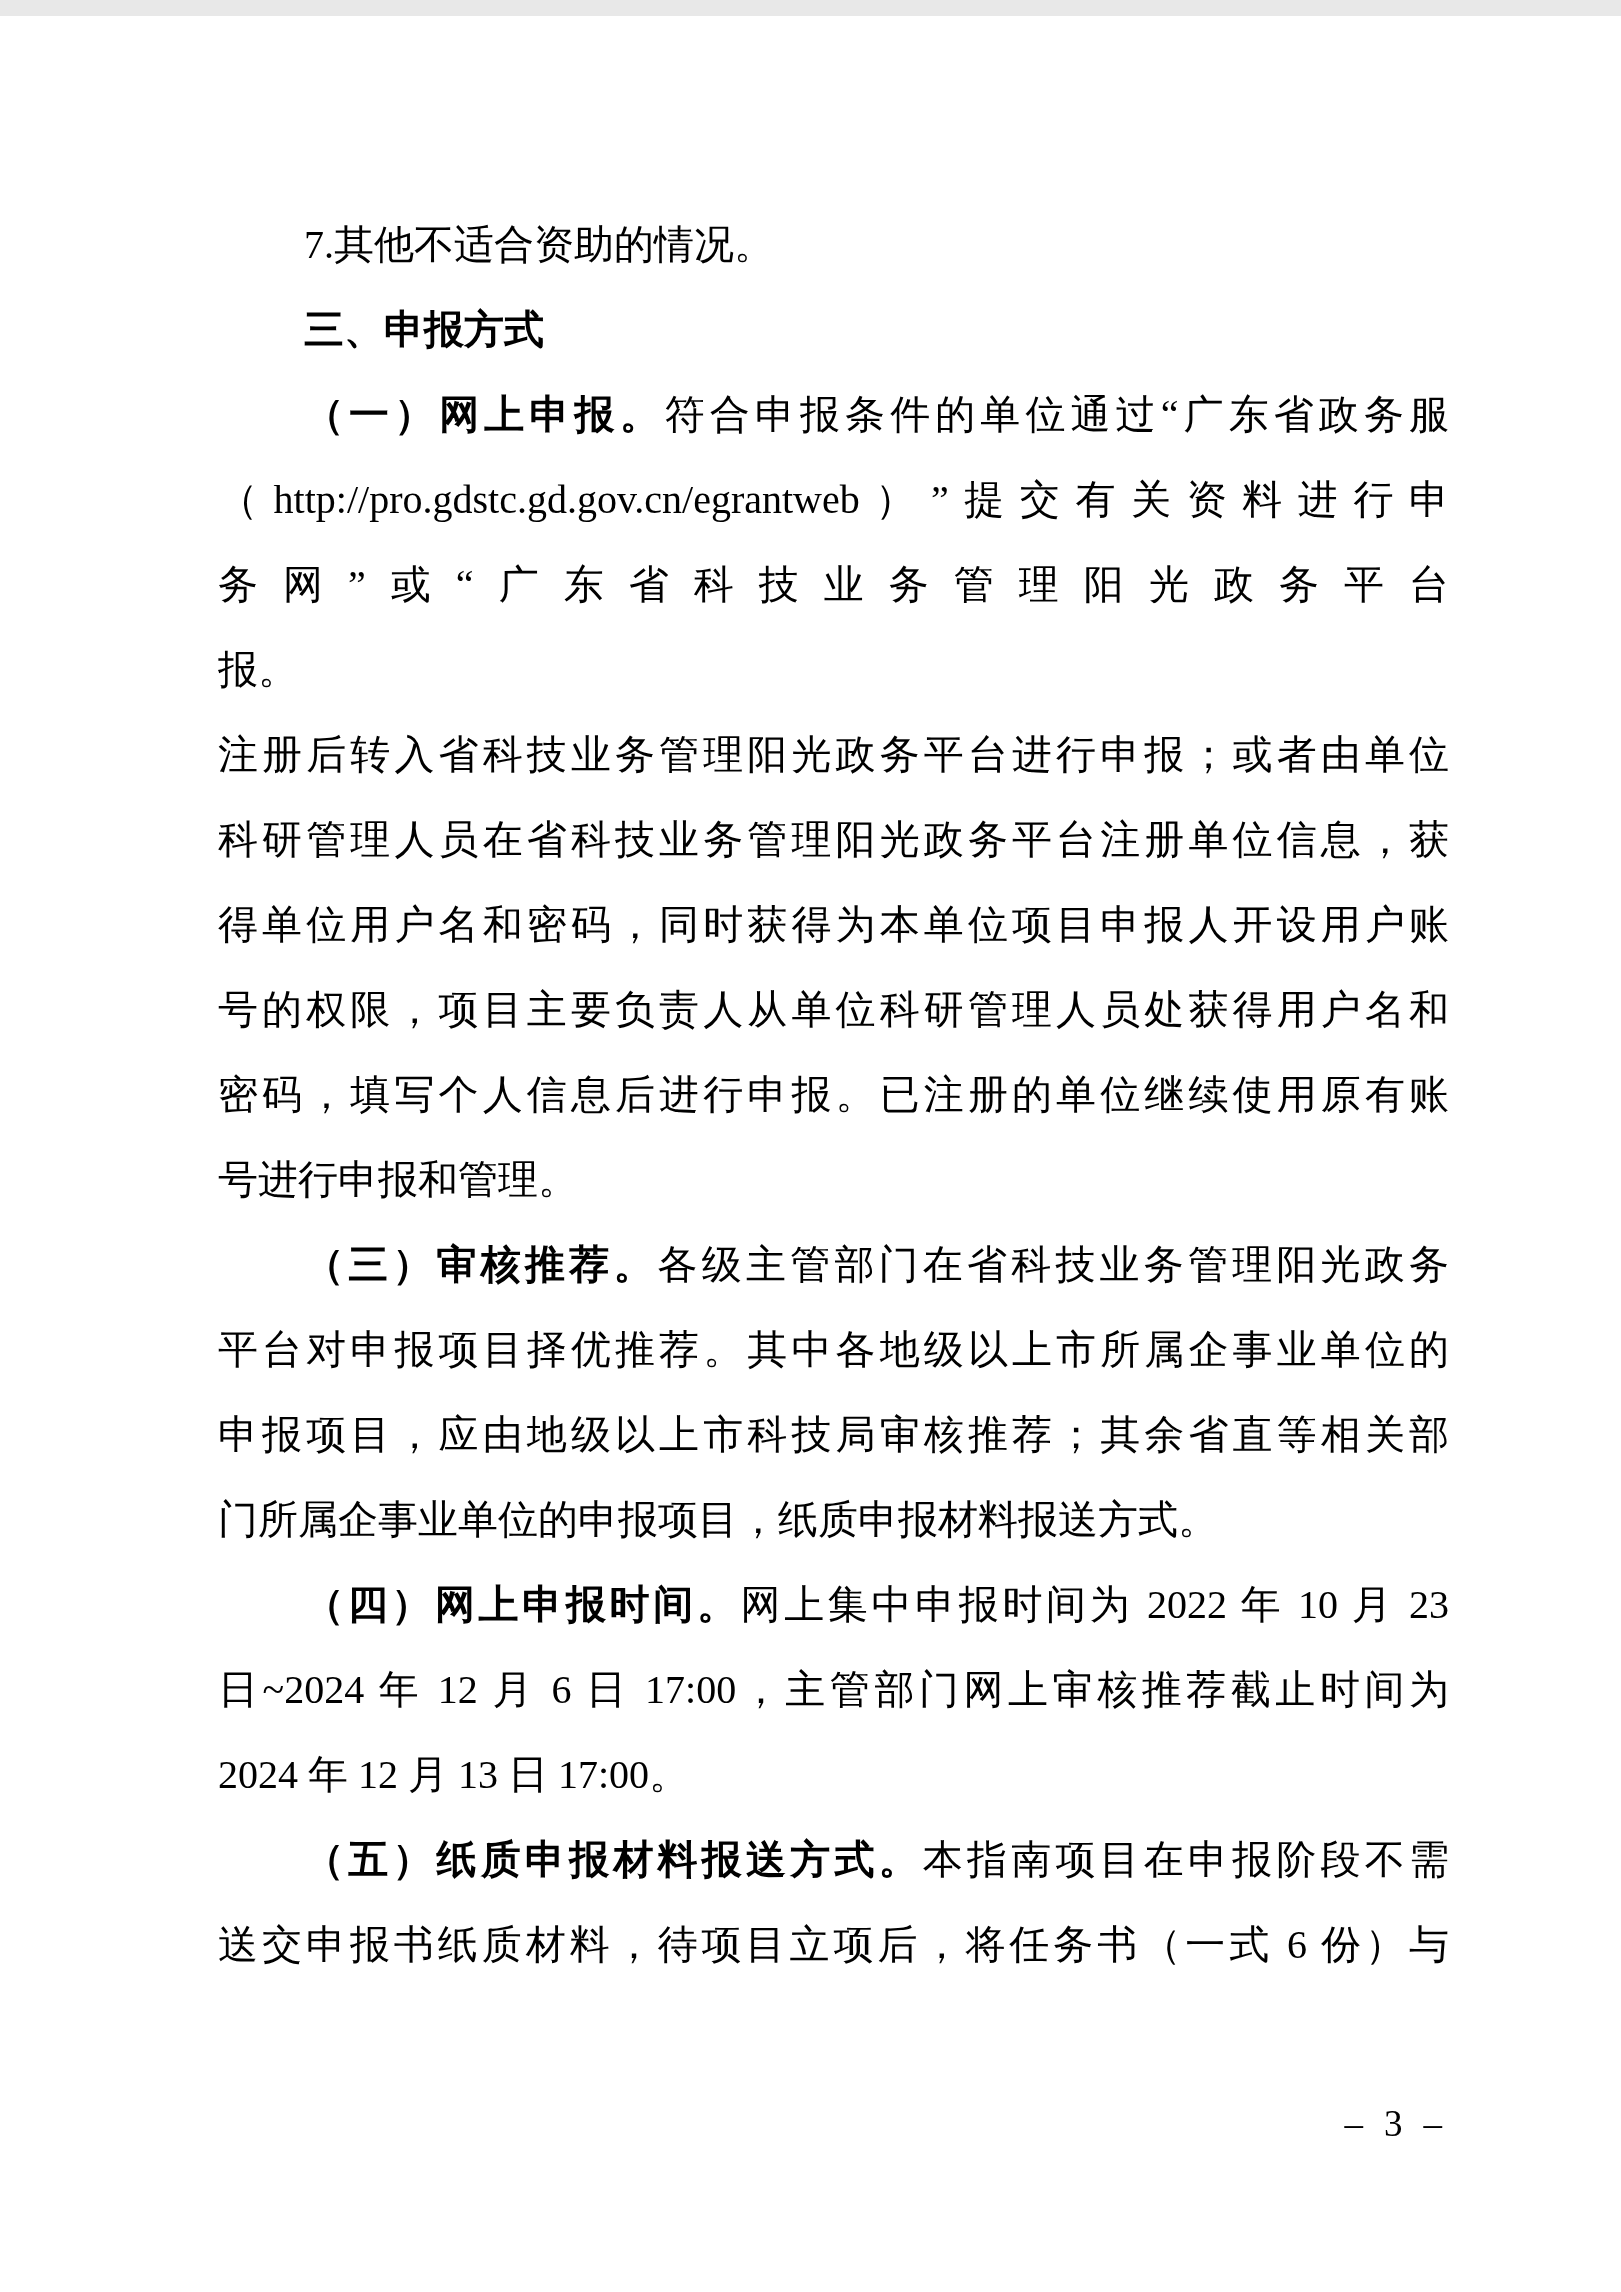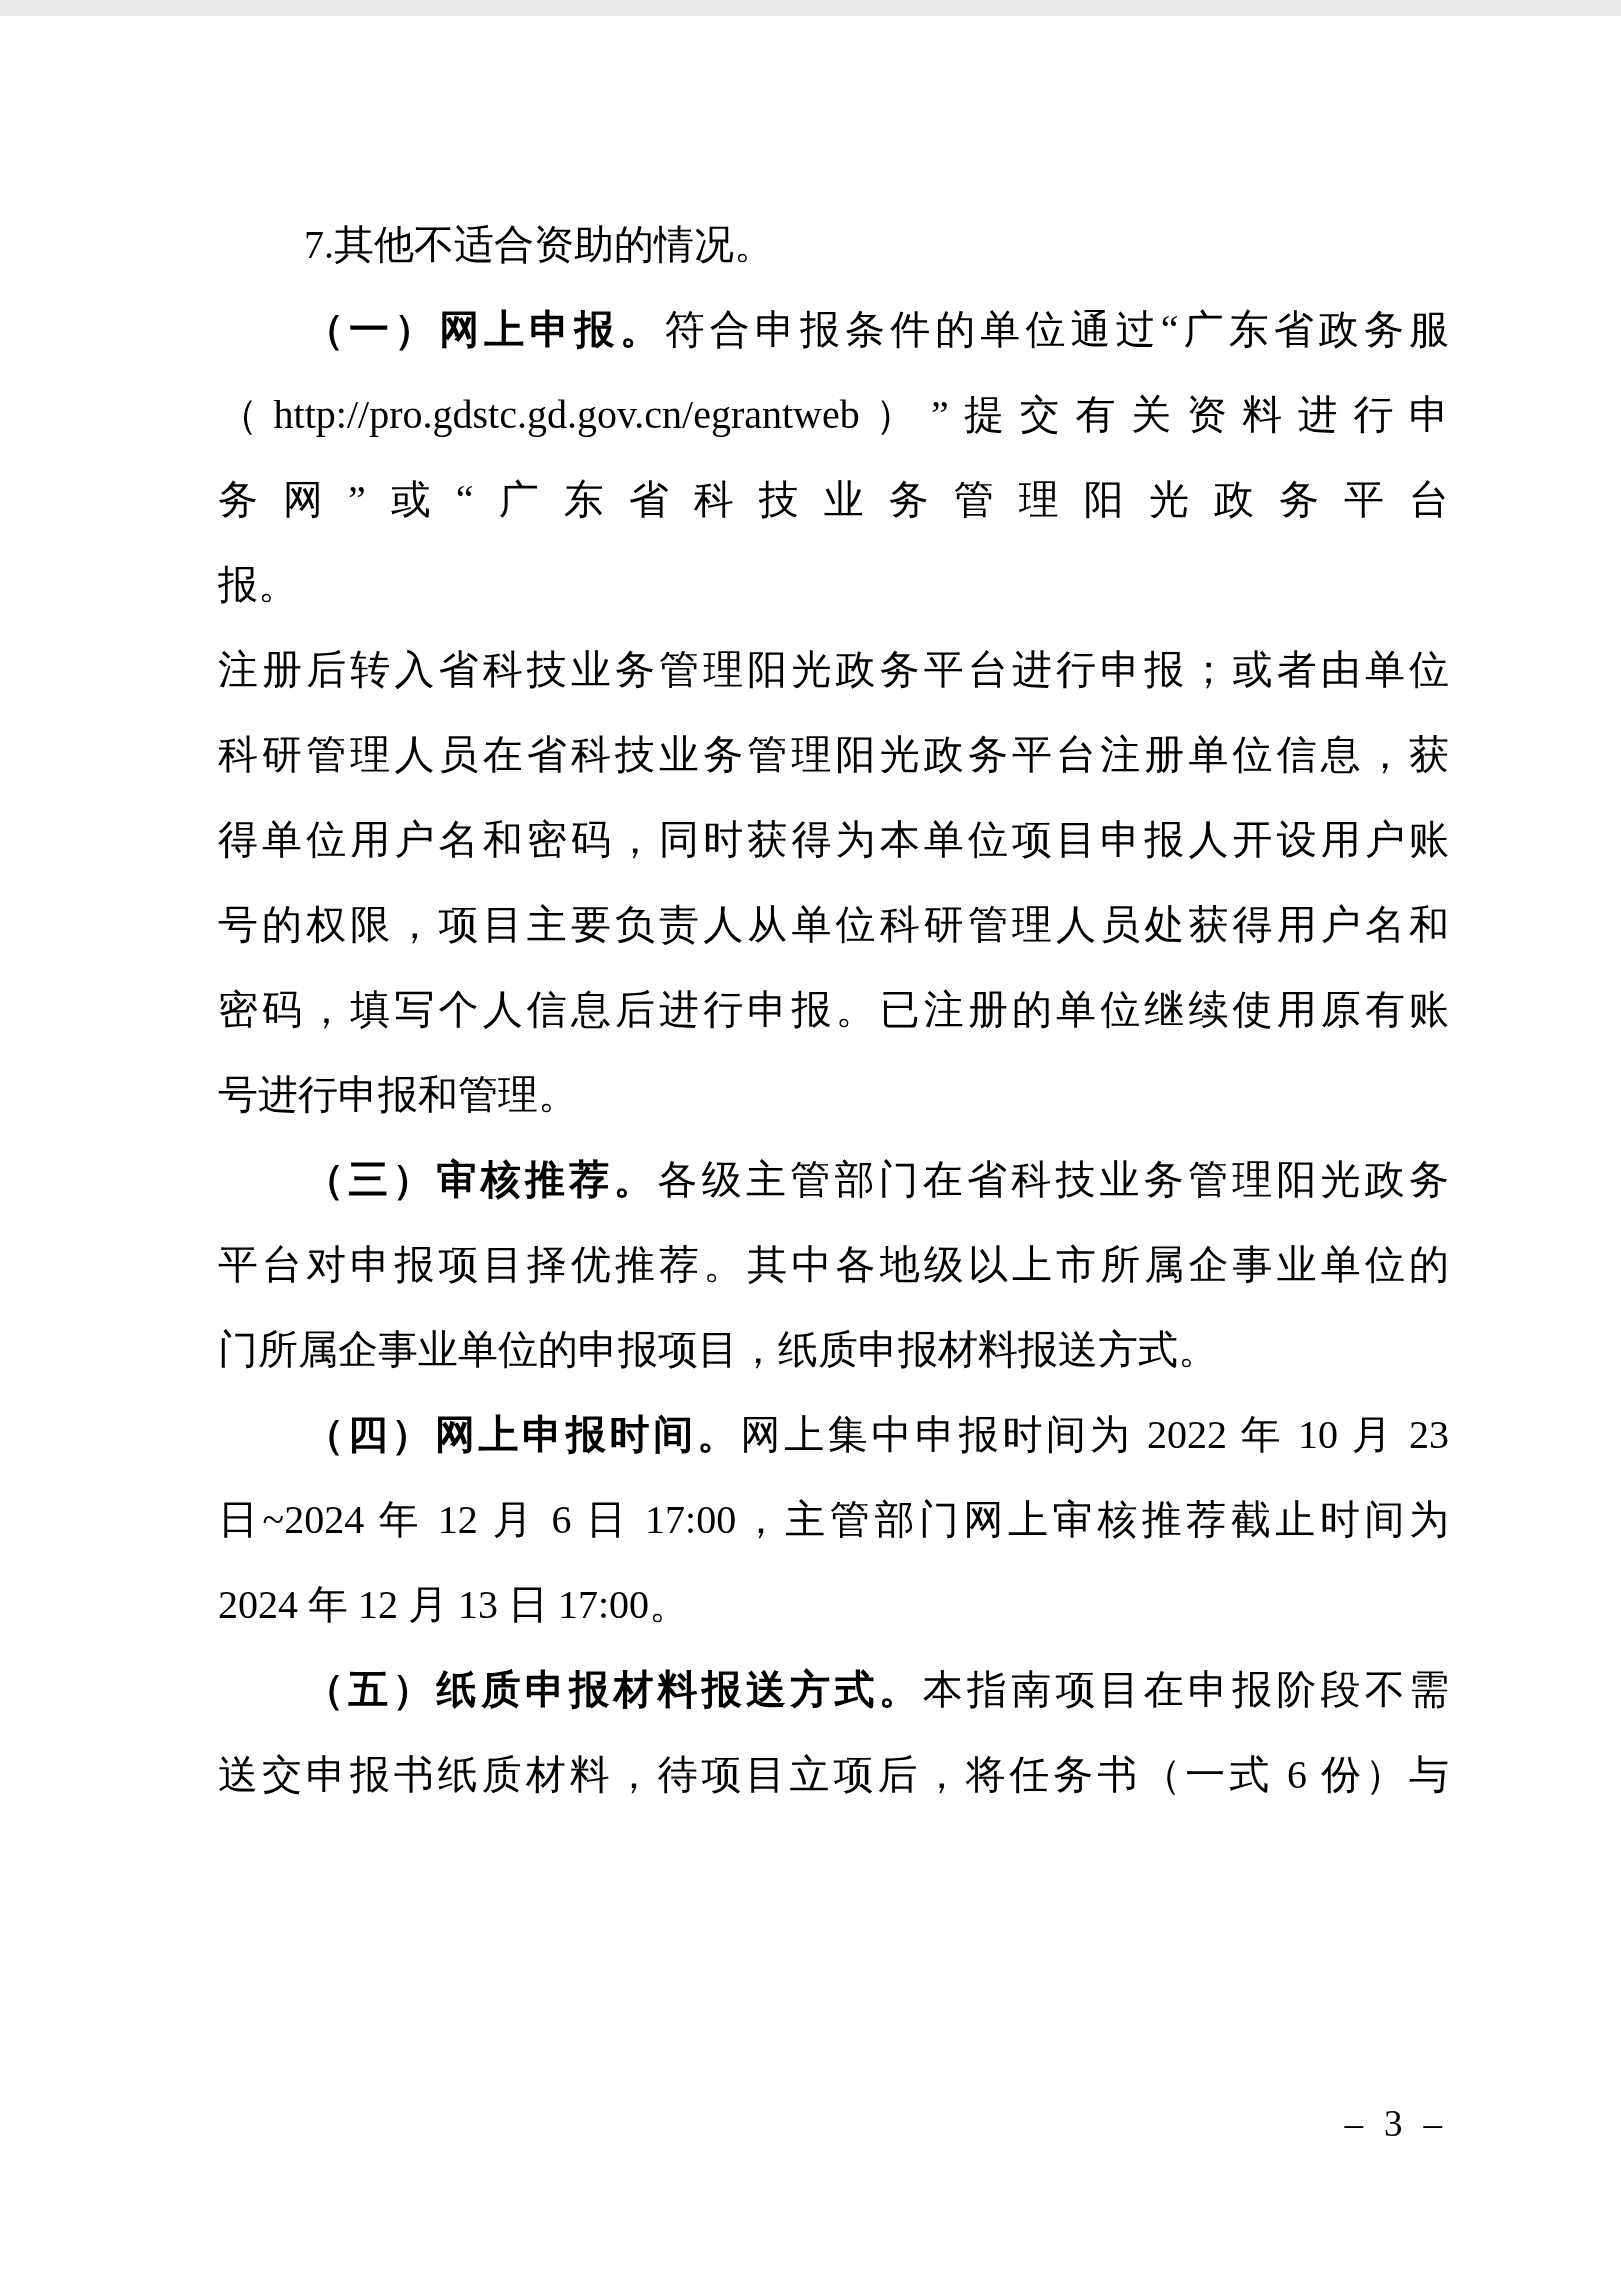--- a/index.html
+++ b/index.html
@@ -51,32 +51,34 @@
     letter-spacing: 5.9px;
     font-family: "Liberation Serif", "DejaVu Serif", serif;
   }
 </style>
 </head>
 <body>
 
 <div class="page">
   <div class="text-block" id="text-block">
       <div class="line indent"><span class="seg">7.其他不适合资助的情况。</span></div>
+      <div class="line indent heading"><span class="seg bold">三、申报方式</span></div>
       <div class="line indent justify"><span class="seg bold">（一）网上申报。</span><span class="seg">符合申报条件的单位通过“广东省政务服</span></div>
       <div class="line justify"><span class="seg">（http://pro.gdstc.gd.gov.cn/egrantweb）”提交有关资料进行申</span></div>
       <div class="line justify"><span class="seg">务网”或“广东省科技业务管理阳光政务平台</span></div>
       <div class="line"><span class="seg">报。</span></div>
       <div class="line justify"><span class="seg">注册后转入省科技业务管理阳光政务平台进行申报；或者由单位</span></div>
       <div class="line justify"><span class="seg">科研管理人员在省科技业务管理阳光政务平台注册单位信息，获</span></div>
       <div class="line justify"><span class="seg">得单位用户名和密码，同时获得为本单位项目申报人开设用户账</span></div>
       <div class="line justify"><span class="seg">号的权限，项目主要负责人从单位科研管理人员处获得用户名和</span></div>
       <div class="line justify"><span class="seg">密码，填写个人信息后进行申报。已注册的单位继续使用原有账</span></div>
       <div class="line"><span class="seg">号进行申报和管理。</span></div>
       <div class="line indent justify"><span class="seg bold">（三）审核推荐。</span><span class="seg">各级主管部门在省科技业务管理阳光政务</span></div>
       <div class="line justify"><span class="seg">平台对申报项目择优推荐。其中各地级以上市所属企事业单位的</span></div>
+      <div class="line justify"><span class="seg">申报项目，应由地级以上市科技局审核推荐；其余省直等相关部</span></div>
       <div class="line"><span class="seg">门所属企事业单位的申报项目，纸质申报材料报送方式。</span></div>
       <div class="line indent justify"><span class="seg bold">（四）网上申报时间。</span><span class="seg">网上集中申报时间为 2022 年 10 月 23</span></div>
       <div class="line justify"><span class="seg">日~2024 年 12 月 6 日 17:00，主管部门网上审核推荐截止时间为</span></div>
       <div class="line"><span class="seg">2024 年 12 月 13 日 17:00。</span></div>
       <div class="line indent justify"><span class="seg bold">（五）纸质申报材料报送方式。</span><span class="seg">本指南项目在申报阶段不需</span></div>
       <div class="line justify"><span class="seg">送交申报书纸质材料，待项目立项后，将任务书（一式 6 份）与</span></div>
     </div>
   <div class="page-number">– 3 –</div>
 </div>
 

